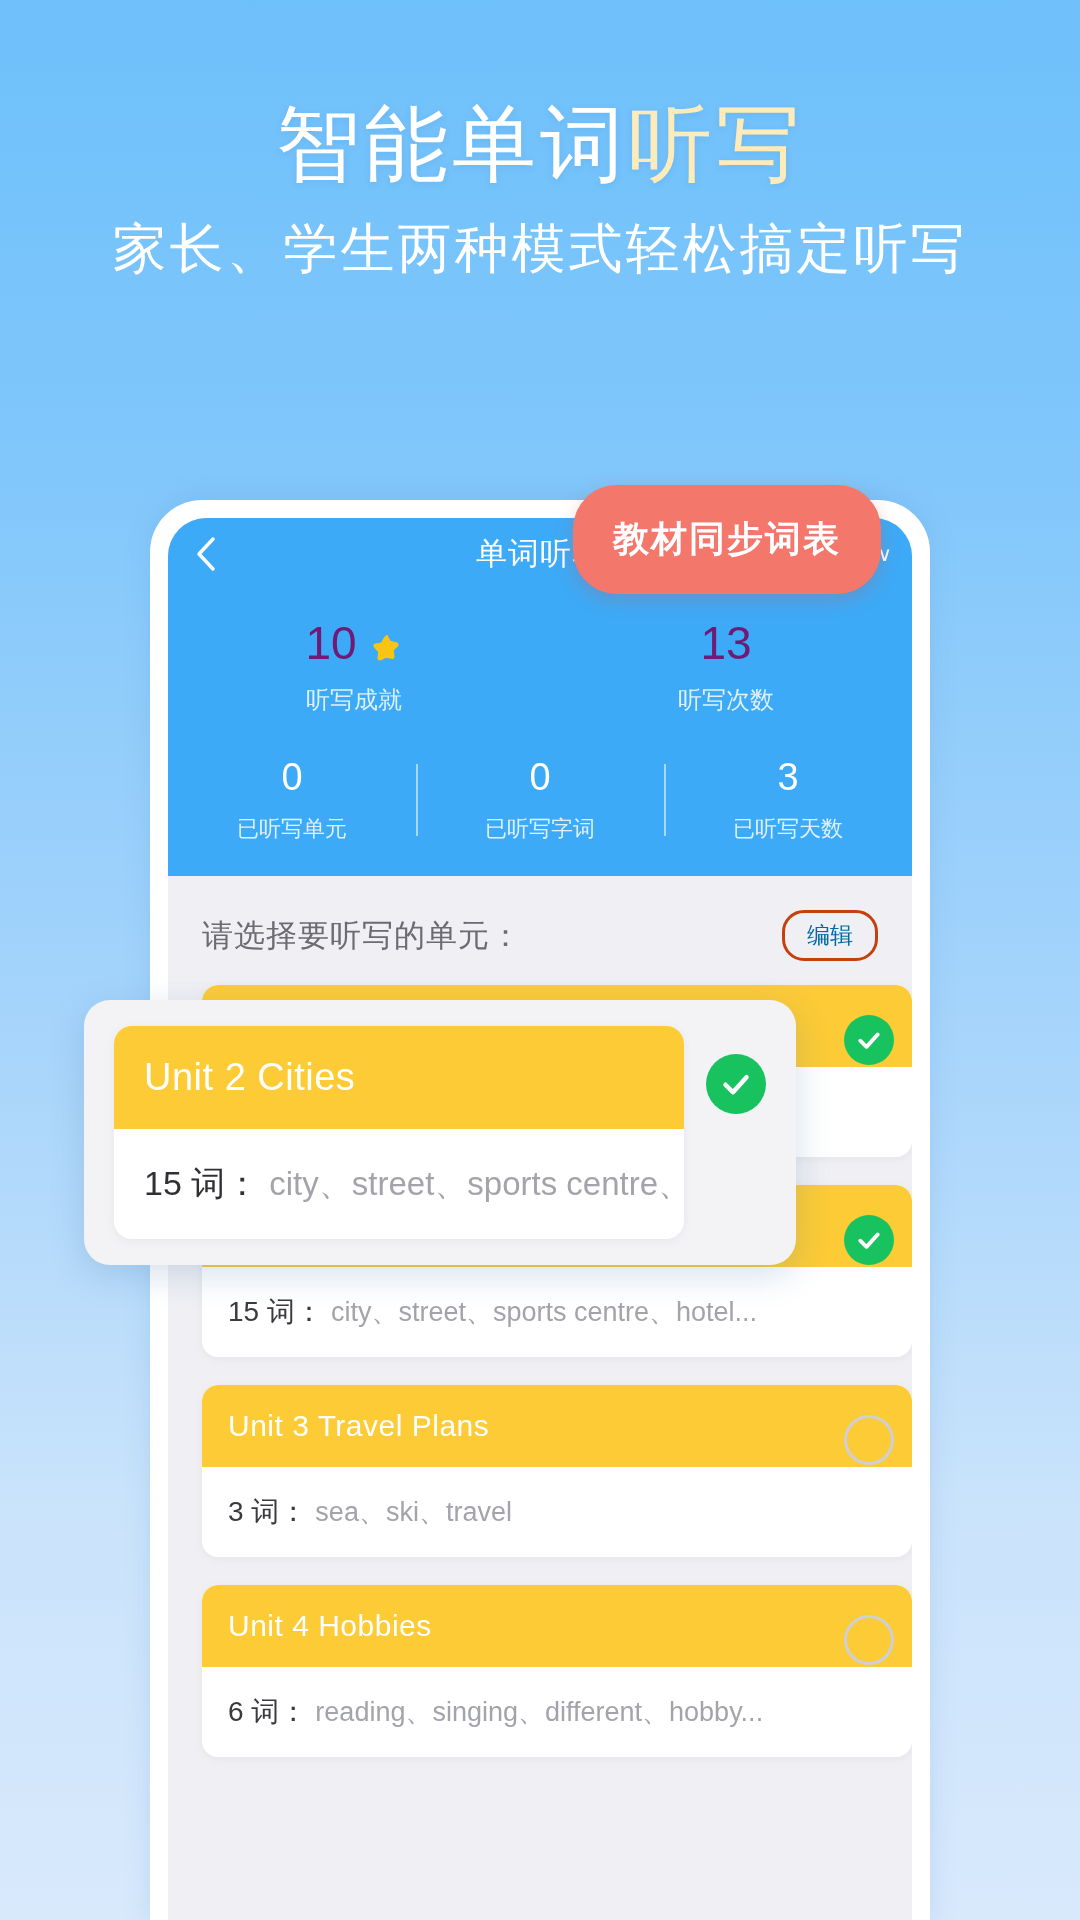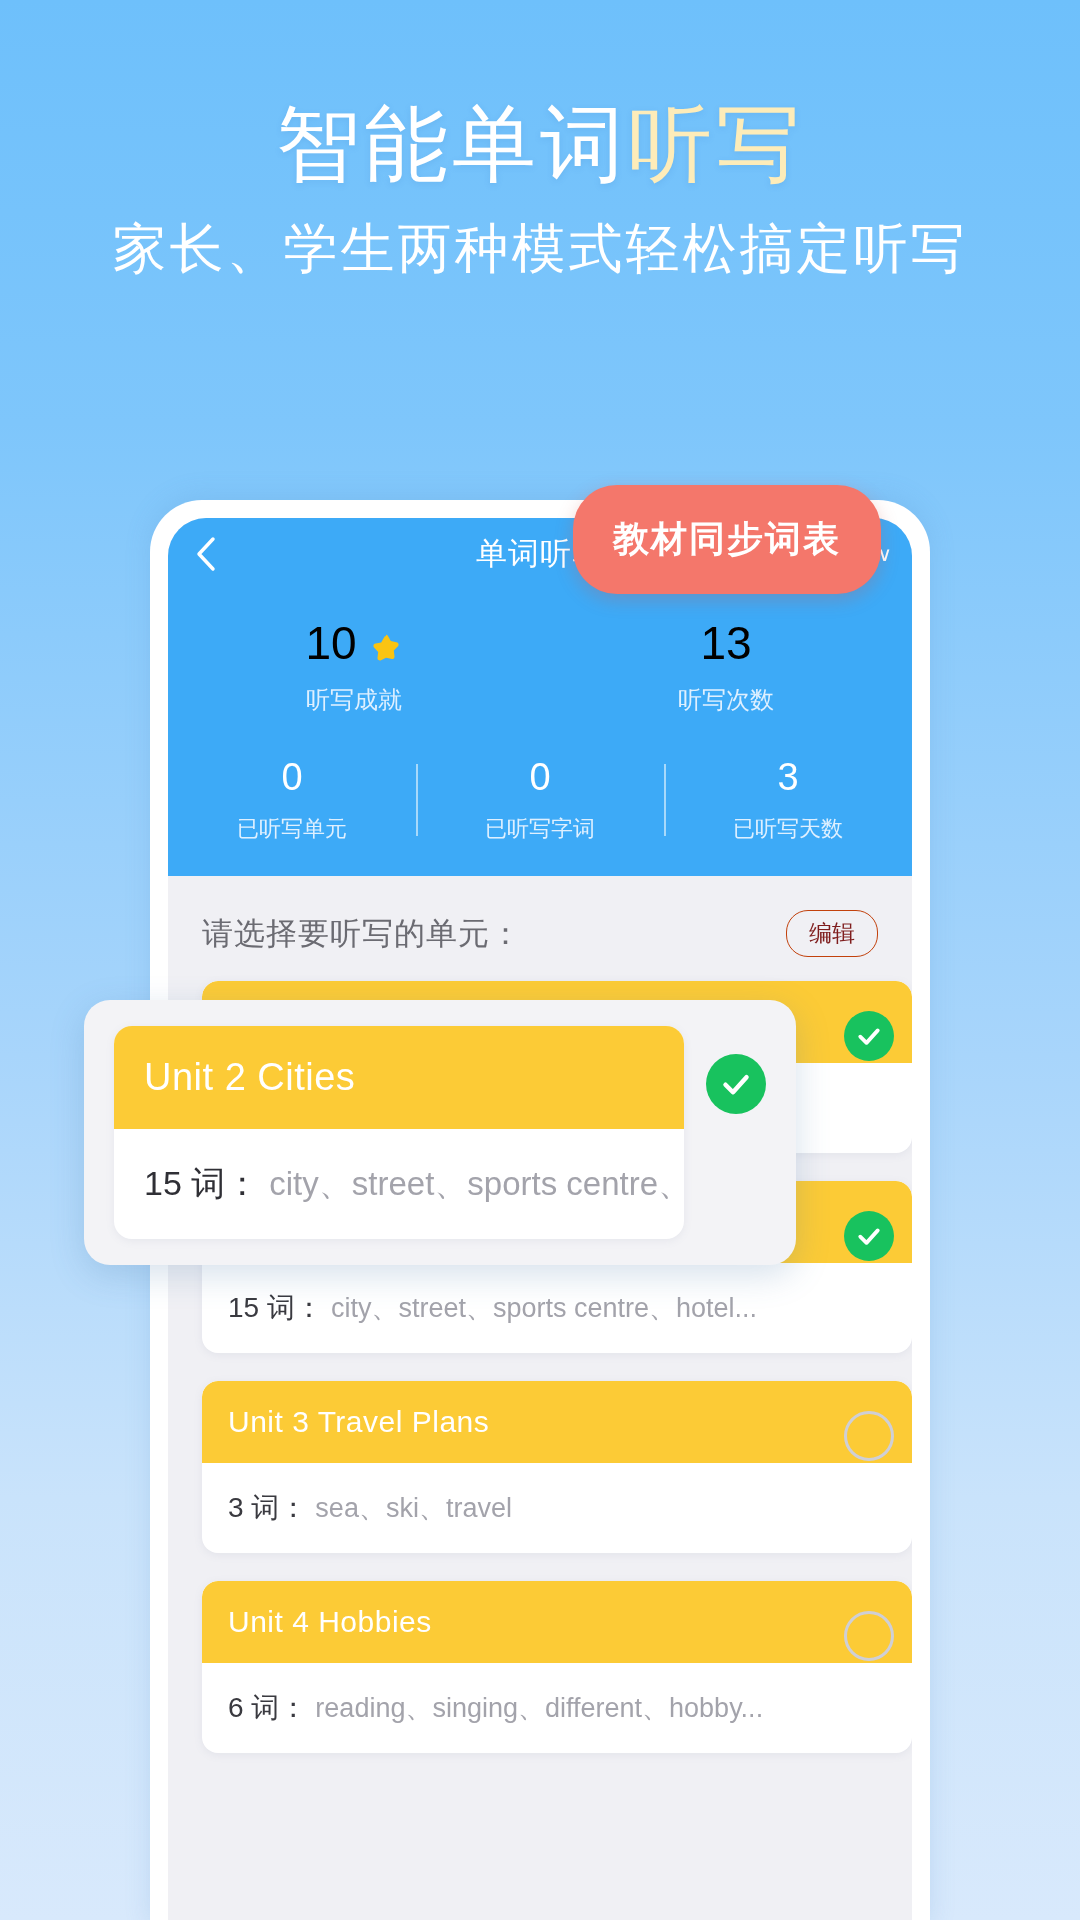--- a/index.html
+++ b/index.html
@@ -77,21 +77,21 @@
   }
   .chev-down {
     font-size:20px; color:#ffffff; line-height:1;
   }
 
   .stats-top {
     display:flex; padding:30px 0 8px 0;
   }
   .stat-big { flex:1; text-align:center; }
   .stat-big .v {
-    font-size:46px; color:#000000; font-weight:400;
+    font-size:46px; color:#701a75; font-weight:400;
     display:flex; align-items:center; justify-content:center; gap:12px;
     line-height:1;
   }
   .star { width:34px; height:34px; display:inline-block; }
   .stat-big .l {
     margin-top:18px; font-size:24px; color:#dff0ff;
   }
 
   .stats-bottom {
     display:flex; padding:34px 0 10px 0;
@@ -105,22 +105,22 @@
   .stat-sm .l { margin-top:18px; font-size:22px; color:#dff0ff; }
 
   
   .list-sec { padding:0 0 0 0; }
   .sec-head {
     display:flex; align-items:center; justify-content:space-between;
     padding:34px 34px 24px 34px;
   }
   .sec-title { font-size:31px; color:#6b6b72; letter-spacing:1px; }
   .edit-btn {
-    border:1px solid #c2410c; border-radius:22px;
-    padding:7px 22px; font-size:23px; color:#7f1d1d;
+    border:3px solid #c2410c; border-radius:22px;
+    padding:7px 22px; font-size:23px; color:#0369a1;
     background:transparent;
   }
 
   .unit-card {
     margin:0 34px 28px 34px;
     background:#ffffff;
     border-radius:16px;
     box-shadow:0 2px 8px rgba(120,130,160,.10);
     overflow:hidden;
     position:relative;

